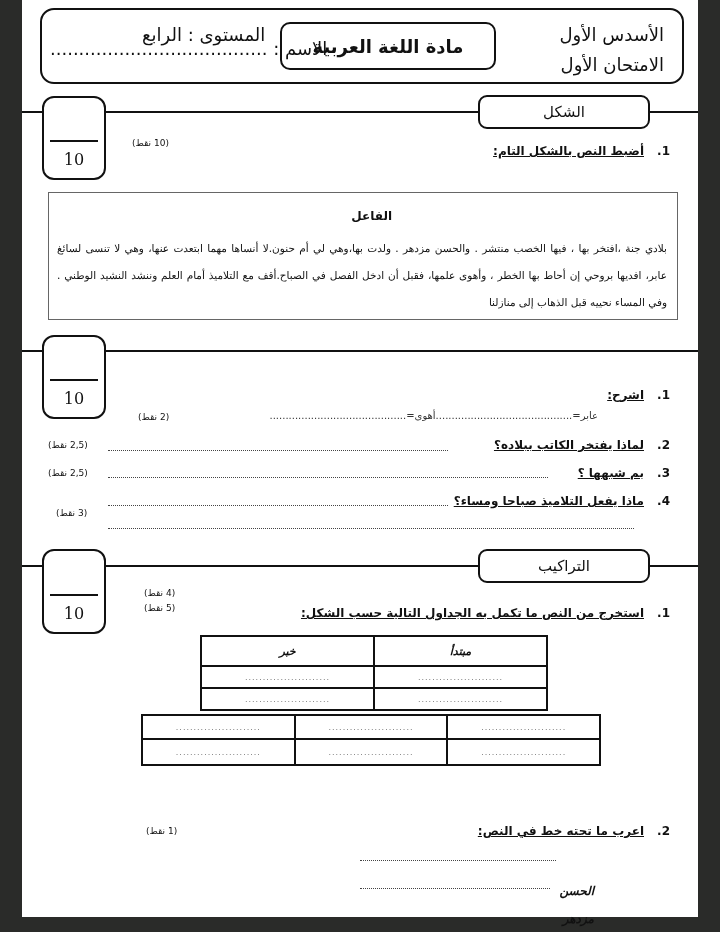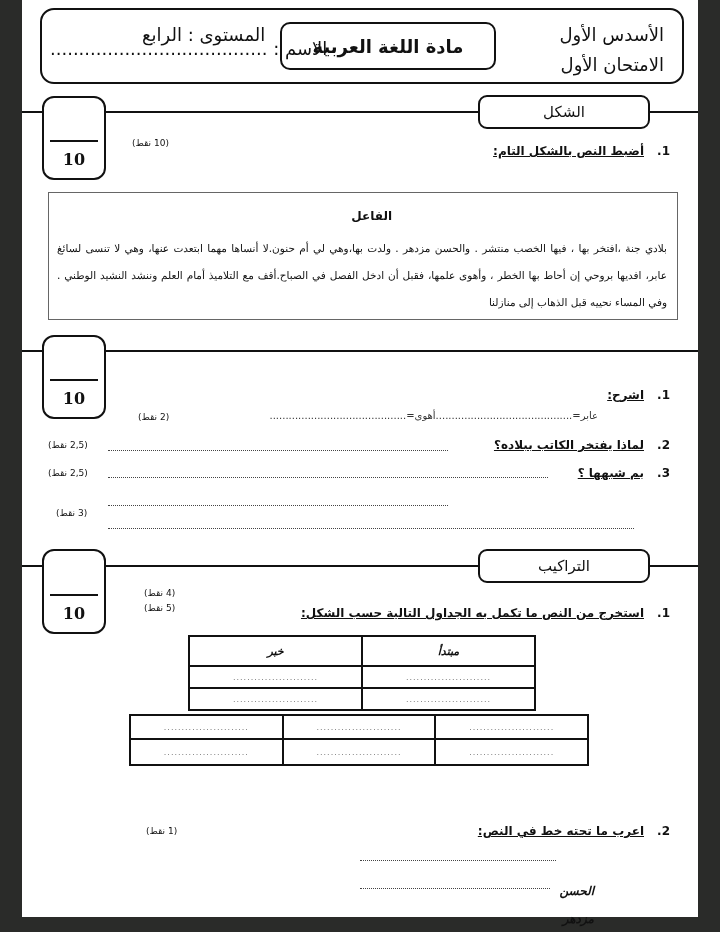--- a/index.html
+++ b/index.html
@@ -6,31 +6,31 @@
   body{width:720px;height:932px;background:#2a2b29;position:relative;overflow:hidden;font-family:"DejaVu Sans",sans-serif;color:#111;}
   .page{position:absolute;left:22px;top:0;width:676px;height:917px;background:#fff;}
   .abs{position:absolute;}
   .rtl{direction:rtl;}
   .header-box{position:absolute;left:18px;top:8px;width:644px;height:76px;border:2px solid #111;border-radius:14px;box-sizing:border-box;}
   .title-box{position:absolute;left:258px;top:22px;width:216px;height:48px;border:2px solid #111;border-radius:10px;box-sizing:border-box;display:flex;align-items:center;justify-content:center;font-size:18px;font-weight:bold;}
   .hdr-text{font-size:18px;}
   .sec-line{position:absolute;left:0;width:676px;height:2px;background:#111;}
   .score-box{position:absolute;left:20px;width:64px;box-sizing:border-box;border:2.5px solid #111;border-radius:12px;background:#fff;}
   .score-box .bar{position:absolute;left:6px;right:6px;height:2px;background:#111;}
-  .score-box .val{position:absolute;left:0;right:0;text-align:center;font-family:"DejaVu Serif",serif;font-weight:bold;font-size:16px;}
+  .score-box .val{position:absolute;left:0;right:0;text-align:center;font-family:"DejaVu Serif",serif;font-weight:normal;font-size:16px;}
   .sec-title{position:absolute;left:456px;width:172px;height:34px;border:2px solid #111;border-radius:9px;box-sizing:border-box;background:#fff;display:flex;align-items:center;justify-content:center;font-size:15px;}
   .q{position:absolute;font-size:12px;font-weight:bold;white-space:nowrap;}
   .q .num{display:inline-block;width:26px;font-weight:bold;}
   .q .txt{text-decoration:underline;}
   .pts{position:absolute;font-size:9px;white-space:nowrap;}
   .dots{position:absolute;border-bottom:1.5px dotted #444;height:0;}
   .passage{position:absolute;left:26px;top:192px;width:630px;height:128px;border:1.5px solid #666;box-sizing:border-box;}
   .passage .ttl{position:absolute;right:285px;top:16px;font-size:12px;font-weight:bold;}
   .passage .body{position:absolute;left:8px;right:10px;top:42px;font-family:"DejaVu Serif",serif;font-size:10.5px;line-height:27px;direction:rtl;text-align:justify;}
-  table.grid{position:absolute;border-collapse:collapse;}
+  table.grid{position:absolute;border-collapse:collapse;margin-left:12px;}
   table.grid td{border:2px solid #111;text-align:center;font-size:11px;font-weight:bold;font-style:italic;height:20px;padding:0;}
   table.grid td.cell{font-weight:normal;font-style:normal;color:#777;letter-spacing:1px;font-size:8px;}
   .ans-line{position:absolute;font-size:12px;font-weight:bold;font-style:italic;white-space:nowrap;margin-top:36px;}
 </style>
 </head>
 <body>
 
 <div class="page">
 
   <div class="header-box">
@@ -75,20 +75,23 @@
   </div>
   <div class="dots" style="left:86px;width:340px;top:450px;"></div>
   <div class="pts rtl" style="left:26px;top:440px;">(2,5 نقط)</div>
 
   <div class="q rtl" style="right:28px;top:466px;">
     <span class="num">3.</span><span class="txt">بم شبهها ؟</span>
   </div>
   <div class="dots" style="left:86px;width:440px;top:477px;"></div>
   <div class="pts rtl" style="left:26px;top:468px;">(2,5 نقط)</div>
 
+  <div class="q rtl" style="right:28px;top:494px;">
+    <span class="num">4.</span><span class="txt">ماذا يفعل التلاميذ صباحا ومساء؟</span>
+  </div>
   <div class="dots" style="left:86px;width:340px;top:505px;"></div>
   <div class="dots" style="left:86px;width:526px;top:528px;"></div>
   <div class="pts rtl" style="left:34px;top:508px;">(3 نقط)</div>
 
   <div class="sec-line" style="top:565px;"></div>
   <div class="score-box" style="top:549px;height:85px;">
     <div class="bar" style="top:43px;"></div>
     <div class="val" style="top:53px;">10</div>
   </div>
   <div class="sec-title" style="top:549px;">التراكيب</div>

